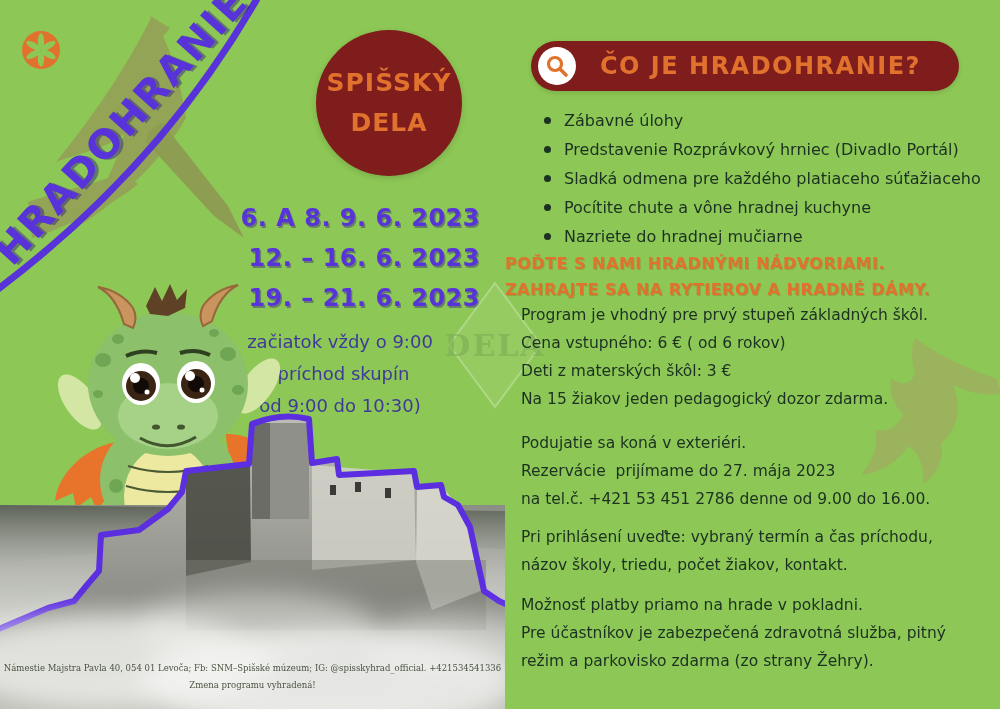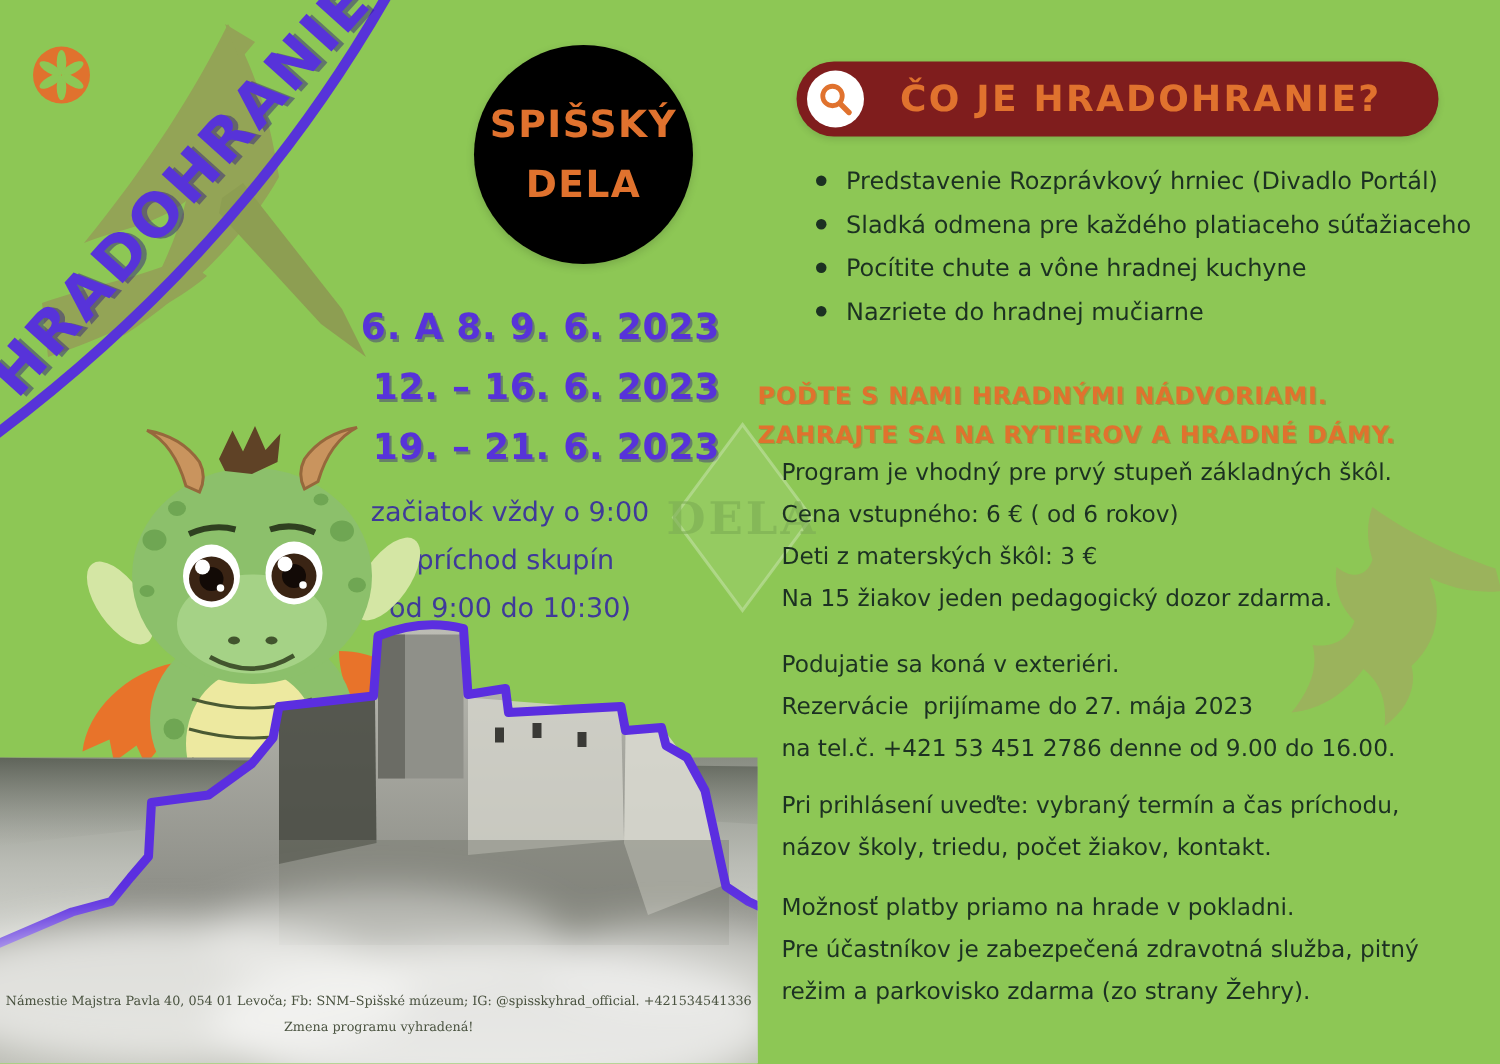--- a/index.html
+++ b/index.html
@@ -18,21 +18,21 @@
     left:-55px;top:100px;width:365px;height:64px;
     transform:rotate(-48deg);
     text-align:center;
     font-size:40px;font-weight:bold;letter-spacing:2px;
     color:#5733d9;
     text-shadow:2px 3px 0 rgba(44,22,130,.45);
     white-space:nowrap;
   }
   .badge{
     left:316px;top:30px;width:146px;height:146px;border-radius:50%;
-    background:#000000;
+    background:#7f1d1d;
     display:flex;flex-direction:column;align-items:center;justify-content:center;
     color:#e0722e;font-weight:bold;font-size:25px;letter-spacing:1px;
     text-align:center;line-height:40px;
     box-shadow:0 2px 6px rgba(0,0,0,.15);
   }
   .dates{
     left:235px;top:198px;width:245px;text-align:right;
     color:#5733d9;font-weight:bold;font-size:24px;line-height:40px;
     letter-spacing:.5px;white-space:nowrap;
     text-shadow:1.5px 2px 0 rgba(44,22,130,.4);
@@ -257,20 +257,21 @@
   <div class="pill-icon">
     <svg width="24" height="24" viewBox="0 0 24 24">
       <circle cx="10" cy="10" r="6.5" fill="none" stroke="#e0722e" stroke-width="3.2"></circle>
       <line x1="15" y1="15" x2="21" y2="21" stroke="#e0722e" stroke-width="3.6" stroke-linecap="round"></line>
     </svg>
   </div>
   <div class="pill-text">ČO JE HRADOHRANIE?</div>
 </div>
 
 <ul class="abs bullets">
+  <li>Zábavné úlohy</li>
   <li>Predstavenie Rozprávkový hrniec (Divadlo Portál)</li>
   <li>Sladká odmena pre každého platiaceho súťažiaceho</li>
   <li>Pocítite chute a vône hradnej kuchyne</li>
   <li>Nazriete do hradnej mučiarne</li>
 </ul>
 
 <div class="abs cta">
   <div>POĎTE S NAMI HRADNÝMI NÁDVORIAMI.</div>
   <div>ZAHRAJTE SA NA RYTIEROV A HRADNÉ DÁMY.</div>
 </div>

